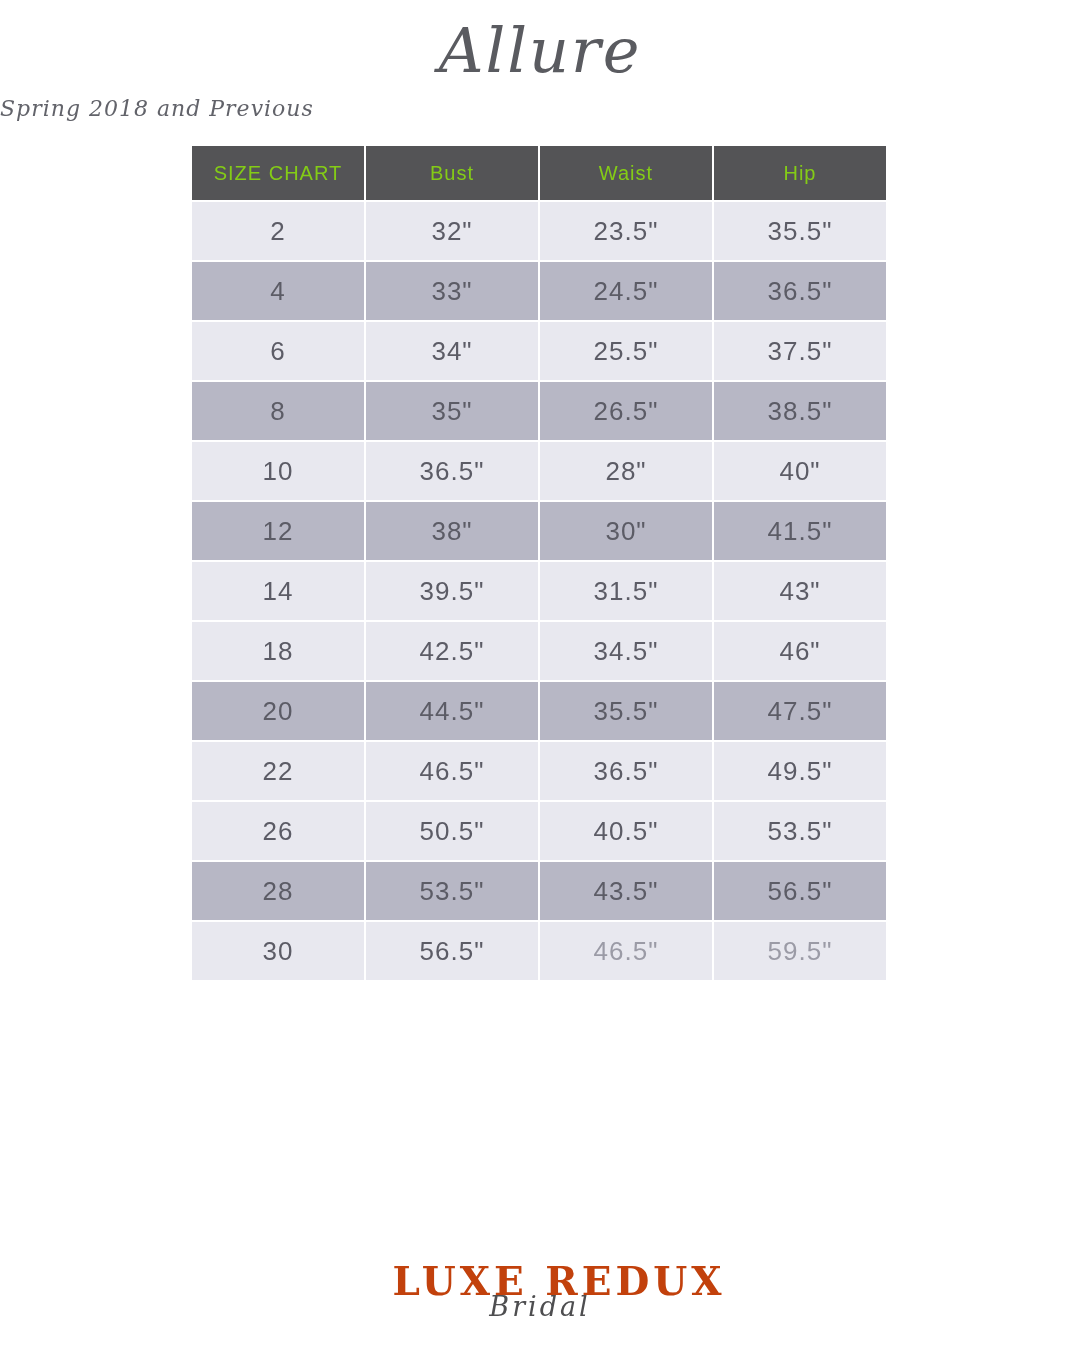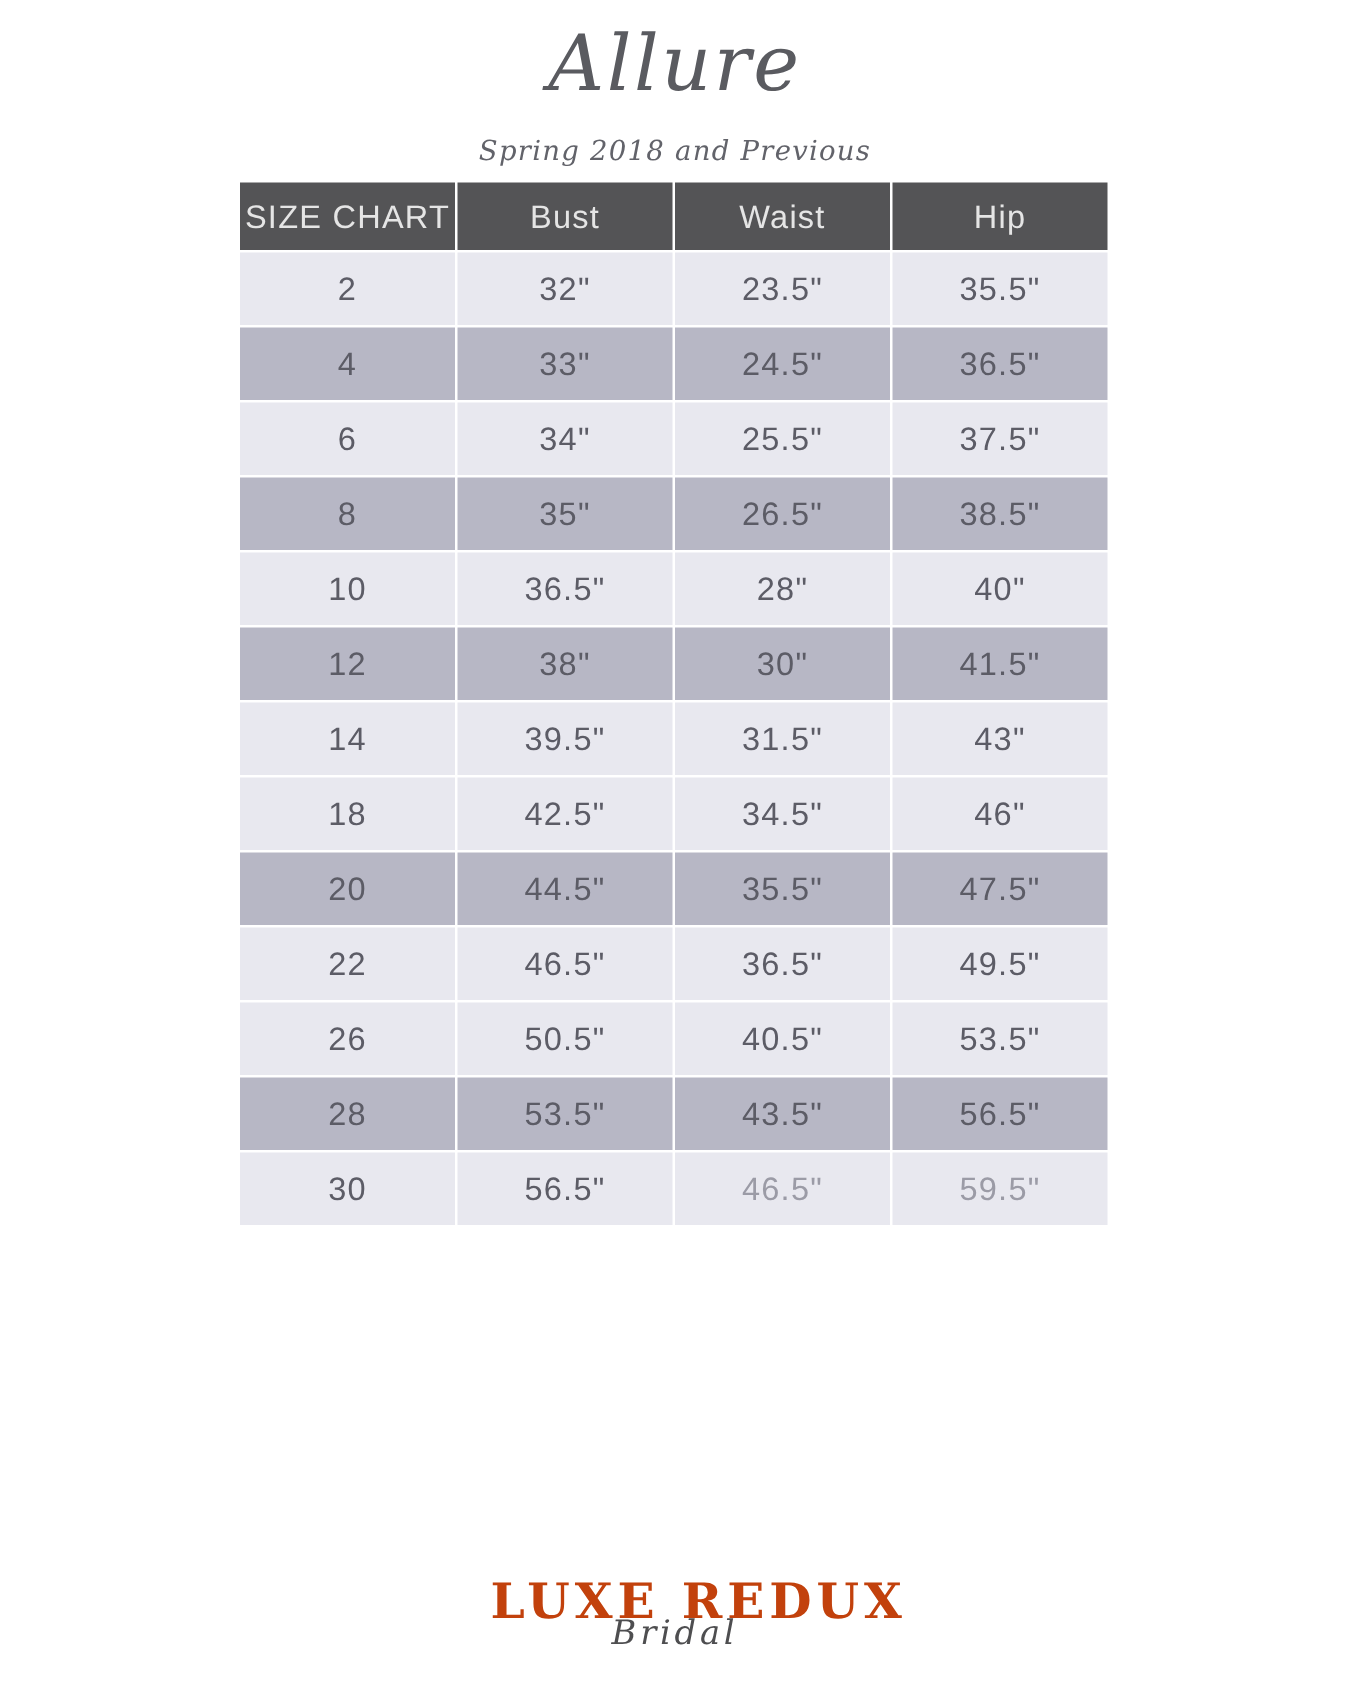--- a/index.html
+++ b/index.html
@@ -28,46 +28,46 @@
     text-align: center;
     font-family: "DejaVu Serif", serif;
     font-style: italic;
     font-weight: 500;
     font-size: 62px;
     letter-spacing: 2px;
     color: #5a5b60;
   }
   .brand-subtitle {
     position: absolute;
-    top: 109px;
+    top: 96px;
     left: 0;
     width: 100%;
-    text-align: center;
+    text-align: left;
     font-family: "DejaVu Serif", serif;
     font-style: italic;
     font-size: 22px;
     letter-spacing: 1px;
     color: #62636a;
   }
   
   .size-table {
     position: absolute;
     top: 144px;
     left: 190px;
     width: 698px;
     border-collapse: separate;
     border-spacing: 2px;
     table-layout: fixed;
   }
   .size-table th {
     height: 52px;
     background: #545456;
-    color: #e5e5e5;
+    color: #84cc16;
     font-weight: 400;
-    font-size: 26px;
+    font-size: 20px;
     letter-spacing: 1px;
     text-align: center;
     vertical-align: middle;
   }
   .size-table td {
     height: 56px;
     font-size: 26px;
     color: #5c5c66;
     text-align: center;
     vertical-align: middle;

